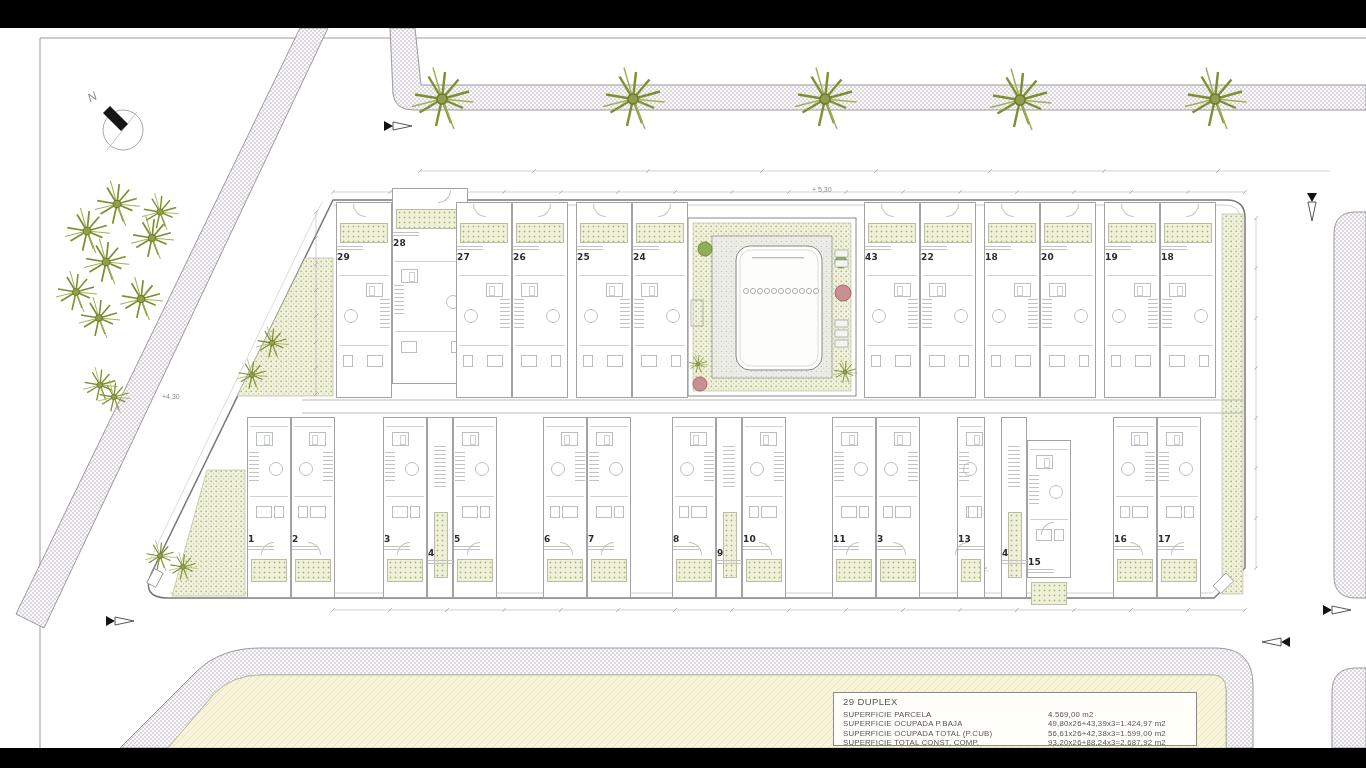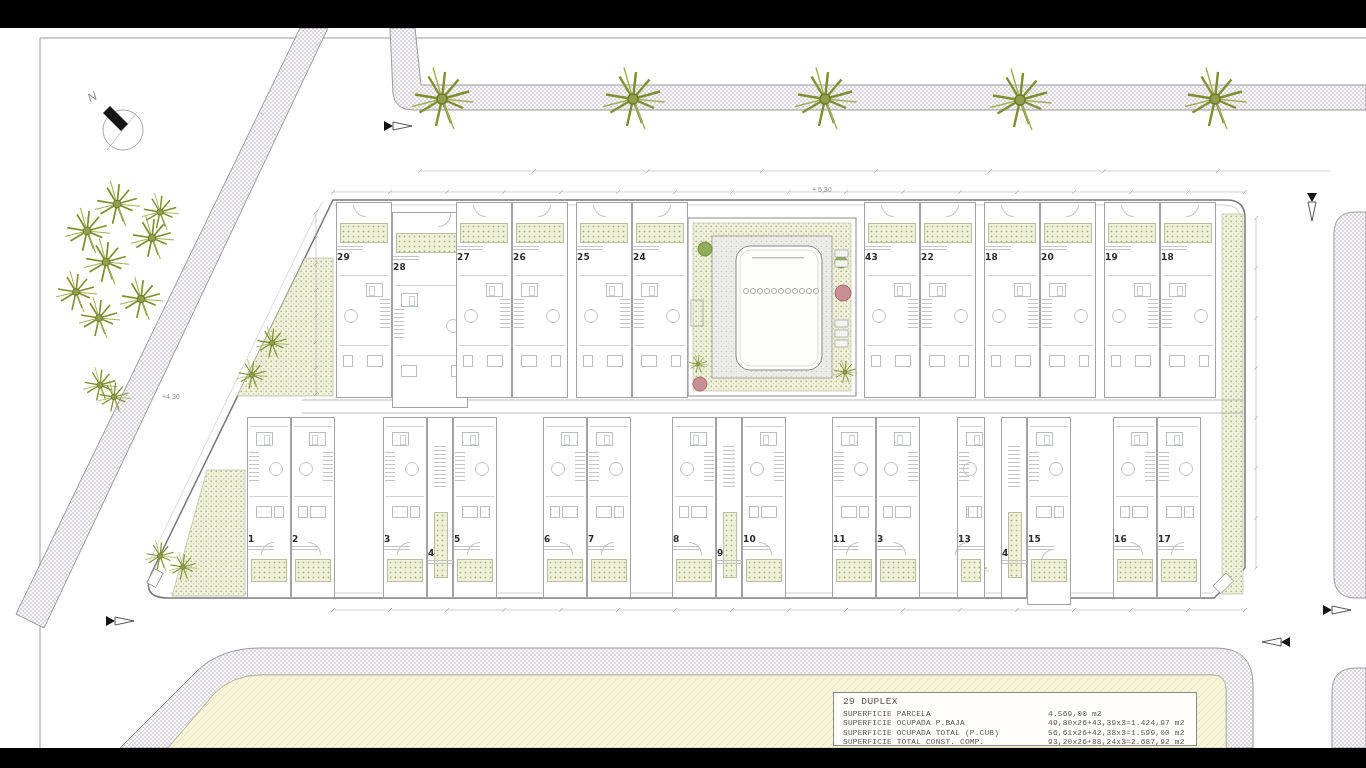--- a/index.html
+++ b/index.html
@@ -44,21 +44,21 @@
   .b .u-table{top:44px;left:7px;width:14px;height:14px;}
   .b .u-stairs{top:34px;right:1px;width:10px;height:30px;}
   .b .s2{top:78px;}
   .b .u-bath{top:88px;right:8px;width:16px;height:12px;}
   .b .u-wc{top:88px;left:6px;width:10px;height:12px;}
   .n .u-stairs{top:28px;left:6px;right:6px;height:42px;width:auto;}
   .n .u-planter{top:94px;left:6px;width:12px;height:64px;}
   .n .u-label{top:130px;}
   
   .legend{position:absolute;left:833px;top:692px;width:364px;height:54px;background:#fffef9;
-          border:1.3px solid #8a8a8a;box-sizing:border-box;padding:3px 9px;color:#555;font-family:Liberation Mono, monospace;}
+          border:1.3px solid #8a8a8a;box-sizing:border-box;padding:3px 9px;color:#555;}
   .legend-title{font-size:9.5px;line-height:11px;margin-bottom:3px;letter-spacing:.4px;}
   .lrow{display:flex;font-size:7.8px;line-height:9.4px;letter-spacing:.2px;}
   .lrow .ll{width:205px;}
   .lrow .lv{flex:1;}
   
   text{font-family:"Liberation Sans",sans-serif;}
 </style>
 </head>
 <body>
 
@@ -340,21 +340,21 @@
     </div>
     <div class="u-planter"></div>
     <div class="u-label">
       <div class="u-sub">
             <i></i>
             <i></i>
           </div>
       <div class="u-num">29</div>
     </div>
   </div>
-      <div class="unit t" style="left: 392px; top: 212px; width: 76px; height: 196px;">
+      <div class="unit t" style="left: 392px; top: 188px; width: 76px; height: 196px;">
     <div class="u-interior mir">
       <span class="u-arc"></span>
       <span class="u-slab s1"></span>
       <span class="u-bed"></span>
       <span class="u-table"></span>
       <span class="u-stairs"></span>
       <span class="u-slab s2"></span>
       <span class="u-bath"></span>
       <span class="u-wc"></span>
     </div>
@@ -825,21 +825,21 @@
     </div>
     <div class="u-planter"></div>
     <div class="u-label">
       <div class="u-sub">
             <i></i>
             <i></i>
           </div>
       <div class="u-num">4</div>
     </div>
   </div>
-      <div class="unit b" style="left: 1027px; top: 417px; width: 44px; height: 188px;">
+      <div class="unit b" style="left: 1027px; top: 440px; width: 44px; height: 138px;">
     <div class="u-interior mir">
       <span class="u-arc"></span>
       <span class="u-slab s1"></span>
       <span class="u-bed"></span>
       <span class="u-table"></span>
       <span class="u-stairs"></span>
       <span class="u-slab s2"></span>
       <span class="u-bath"></span>
       <span class="u-wc"></span>
     </div>

